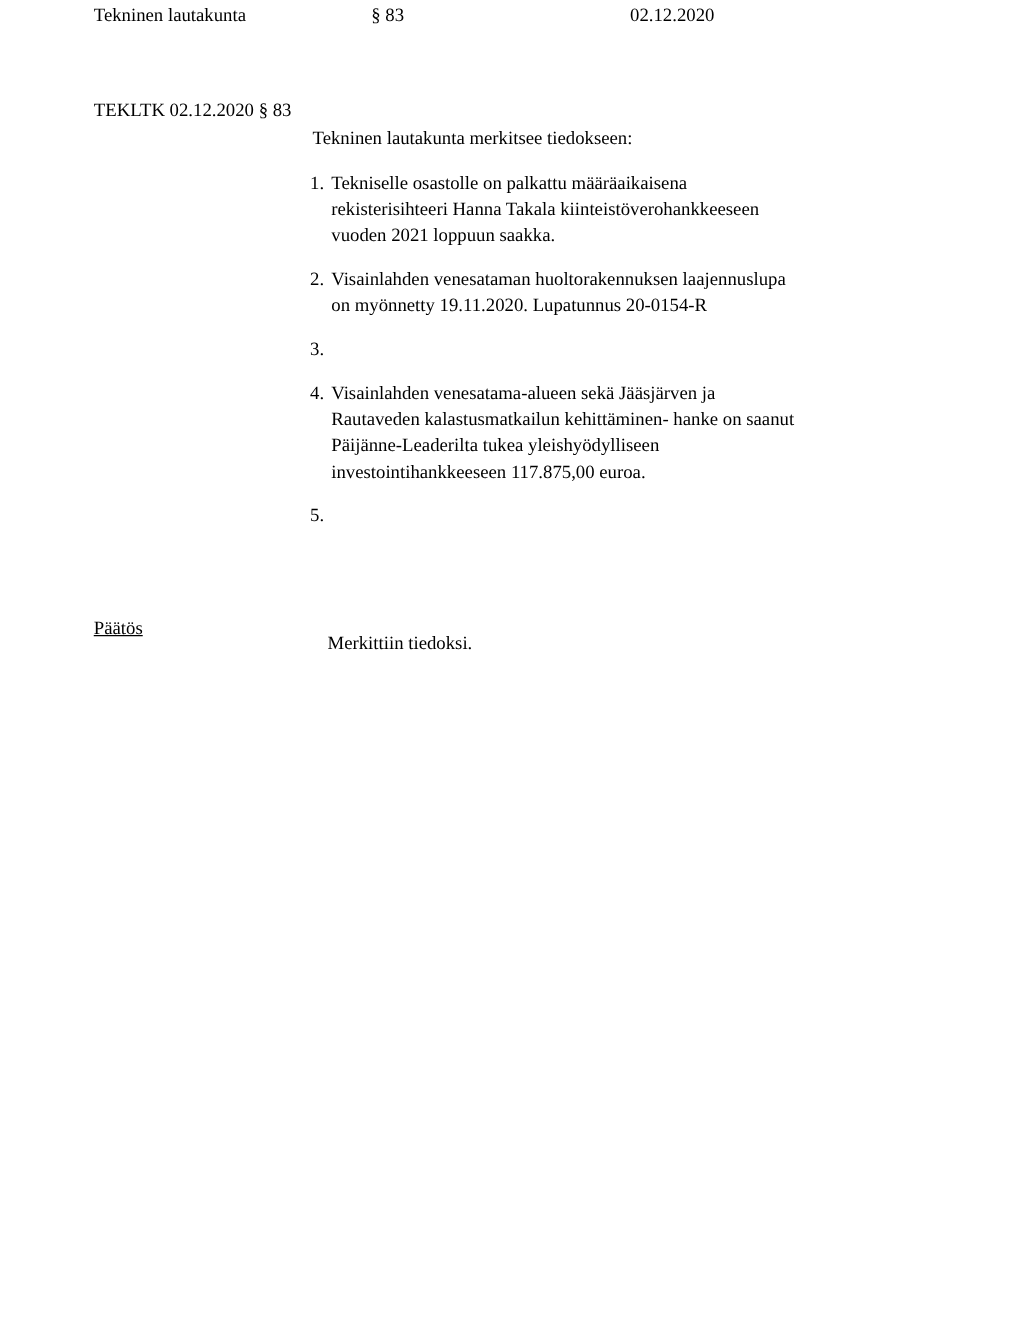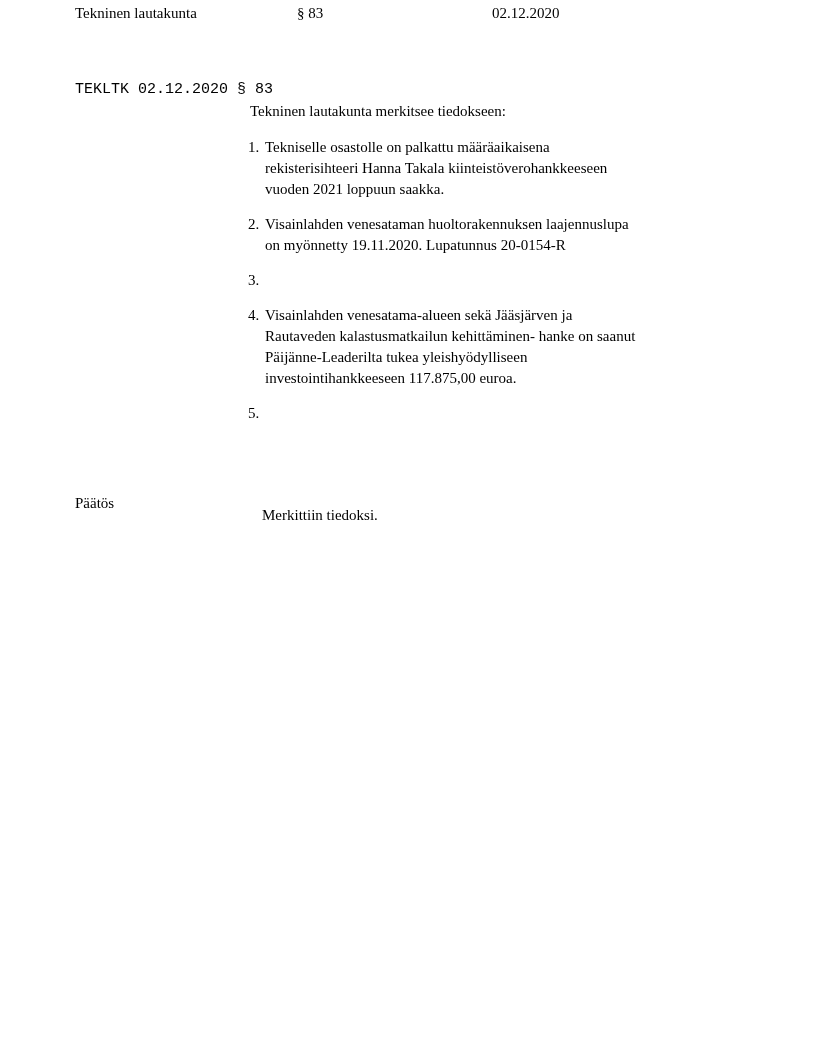--- a/index.html
+++ b/index.html
@@ -12,39 +12,39 @@
     font-family: "Liberation Serif", "DejaVu Serif", serif;
     font-size: 15px;
     line-height: 21px;
     color: #000000;
     overflow: hidden;
     padding-left: 16px;
   }
   .abs { position: absolute; }
   .header-committee { left: 75px; top: 3px; }
   .header-section { left: 297px; top: 3px; }
-  .header-date { left: 492px; top: 3px; }
+  .header-date { left: 504px; top: 3px; }
   .page-title { left: 75px; top: 39px; font-weight: bold; }
-  .case-reference { left: 75px; top: 79px; font-family: Liberation Mono, monospace; }
+  .case-reference { left: 75px; top: 79px; }
   .intro-text { left: 250px; top: 101px; }
   .info-list {
     left: 248px; top: 137px;
     width: 400px;
     list-style: none;
   }
   .list-item {
     display: flex;
     margin-bottom: 14px;
   }
   .item-number {
     flex: 0 0 17px;
     width: 17px;
   }
   .item-text, .lines { white-space: pre-line; }
-  .decision-label { left: 75px; top: 493px; }
+  .decision-label { left: 75px; top: 493px; text-decoration: underline; }
   .decision-text { left: 262px; top: 493px; margin-top: 12px; }
 </style>
 </head>
 <body>
 
 <div class="page">
 
   <span class="abs header-committee">Tekninen lautakunta</span>
   <span class="abs header-section">§ 83</span>
   <span class="abs header-date">02.12.2020</span>

